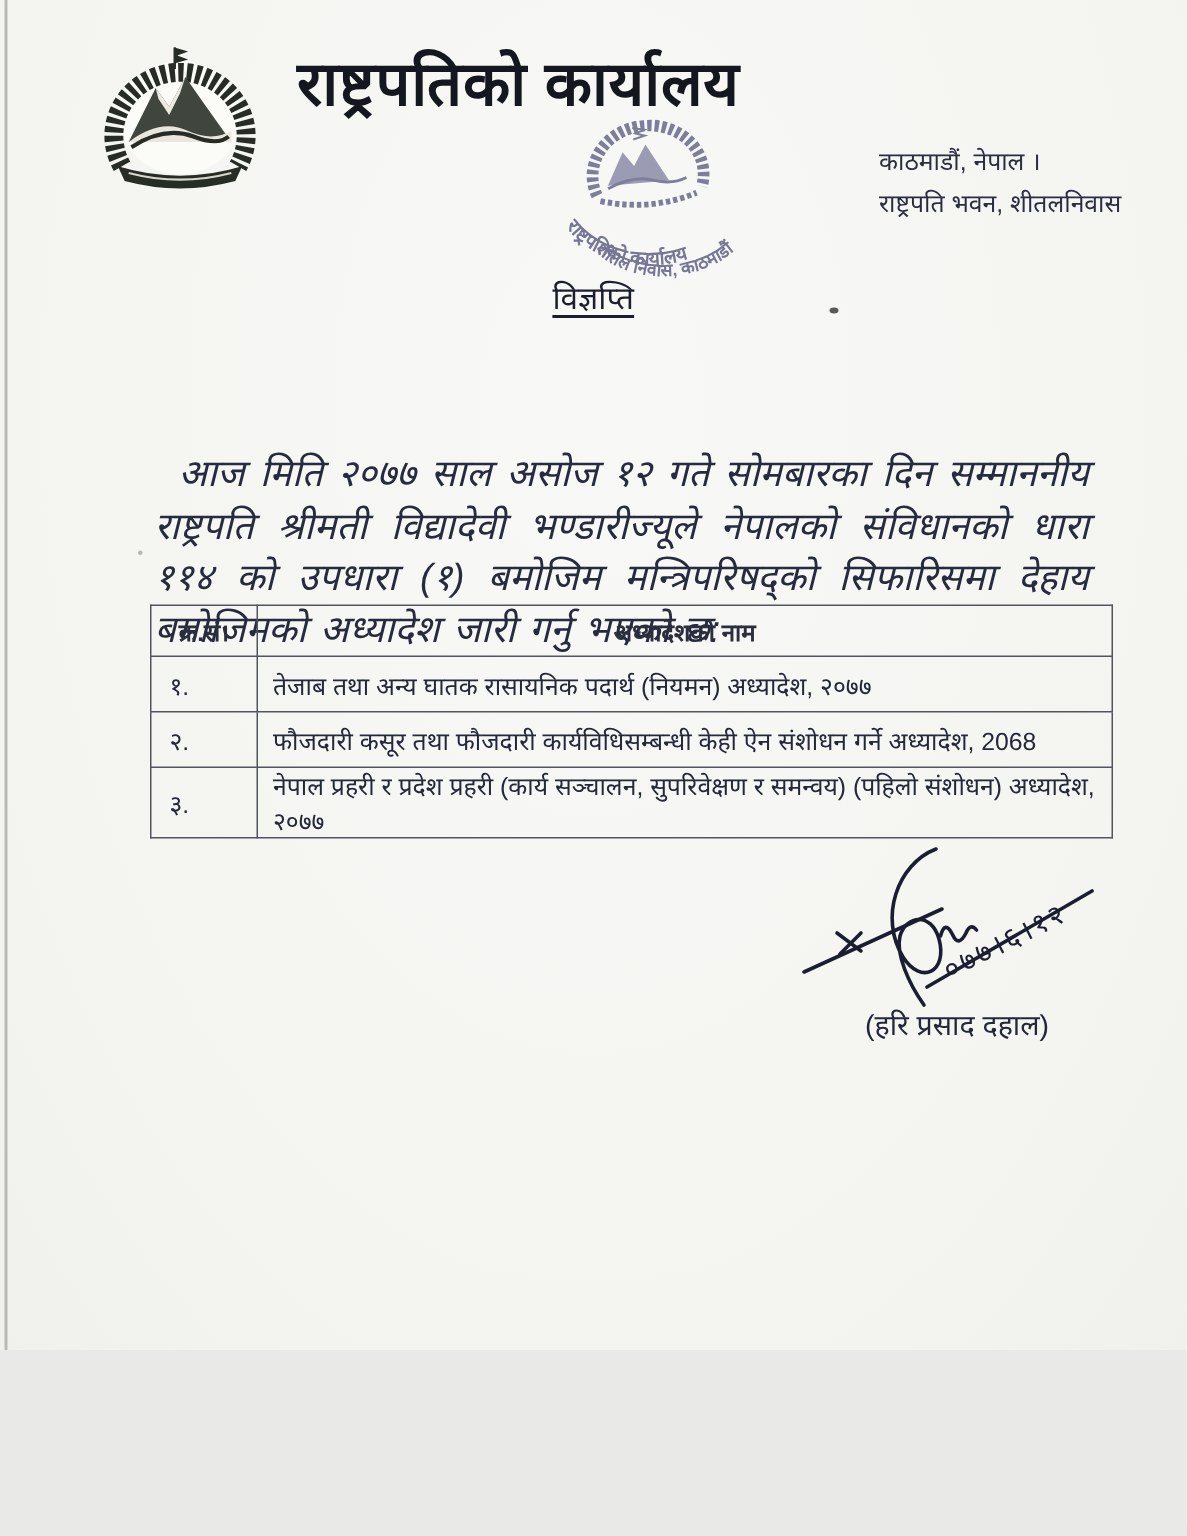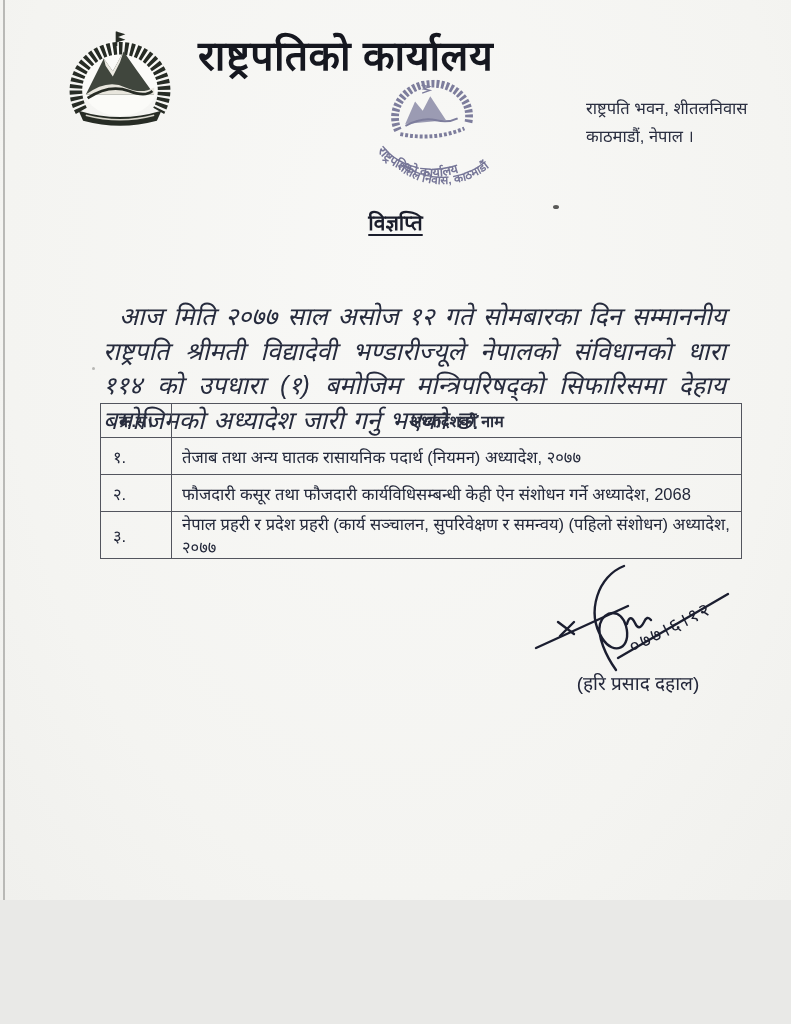--- a/index.html
+++ b/index.html
@@ -17,22 +17,22 @@
   .speck.s3{left:92px;top:367px;width:3px;height:3px;opacity:.4;}
 
   
   .emblem{position:absolute;left:66px;top:28px;width:108px;height:108px;}
   .org-title{position:absolute;left:198px;top:26px;width:400px;font-size:41px;font-weight:600;
              color:#15171f;letter-spacing:.5px;white-space:nowrap;}
   .address{position:absolute;left:586px;top:94px;width:180px;font-size:16.5px;line-height:28px;color:#2a2e40;}
   .stamp{position:absolute;left:356px;top:80px;width:156px;height:118px;transform:rotate(-5deg);opacity:.92;}
 
   
-  .doc-title{position:absolute;left:0;top:208px;width:791px;text-align:center;font-size:21px;
-             font-weight:700;color:#1b1e2c;}
+  .doc-title{position:absolute;left:0;top:184px;width:791px;text-align:center;font-size:21px;
+             font-weight:400;color:#1b1e2c;}
   .doc-title span{text-decoration:underline;text-underline-offset:4px;}
 
   
   .body-par{position:absolute;left:103px;top:299px;width:623px;font-size:25px;line-height:34.5px;
             text-align:justify;text-align-last:left;color:#262b3d;text-indent:16px;word-spacing:2px;font-style:italic;}
 
   
   .ord-table{position:absolute;left:100px;top:403px;width:642px;border-collapse:collapse;
              color:#23283a;}
   .ord-table th,.ord-table td{border:1.2px solid #53555e;padding:0 10px;vertical-align:middle;}
@@ -93,22 +93,22 @@
     </defs>
     <g class="arc1">
         <text><textPath href="#arcA" startOffset="4%">राष्ट्रपतिको कार्यालय</textPath></text>
       </g>
     <g class="arc2">
         <text><textPath href="#arcB" startOffset="2%">शीतल निवास, काठमाडौं</textPath></text>
       </g>
   </svg>
 
   <div class="address">
+    <div>काठमाडौं, नेपाल ।</div>
     <div>राष्ट्रपति भवन, शीतलनिवास</div>
-    <div>काठमाडौं, नेपाल ।</div>
   </div>
 
   <div class="doc-title">
     <span>विज्ञप्ति</span>
   </div>
 
   <div class="body-par">आज मिति २०७७ साल असोज १२ गते सोमबारका दिन सम्माननीय राष्ट्रपति श्रीमती विद्यादेवी भण्डारीज्यूले नेपालको संविधानको धारा ११४ को उपधारा (१) बमोजिम मन्त्रिपरिषद्को सिफारिसमा देहाय बमोजिमको अध्यादेश जारी गर्नु भएको छ:</div>
 
   <table class="ord-table">
     <tbody>

